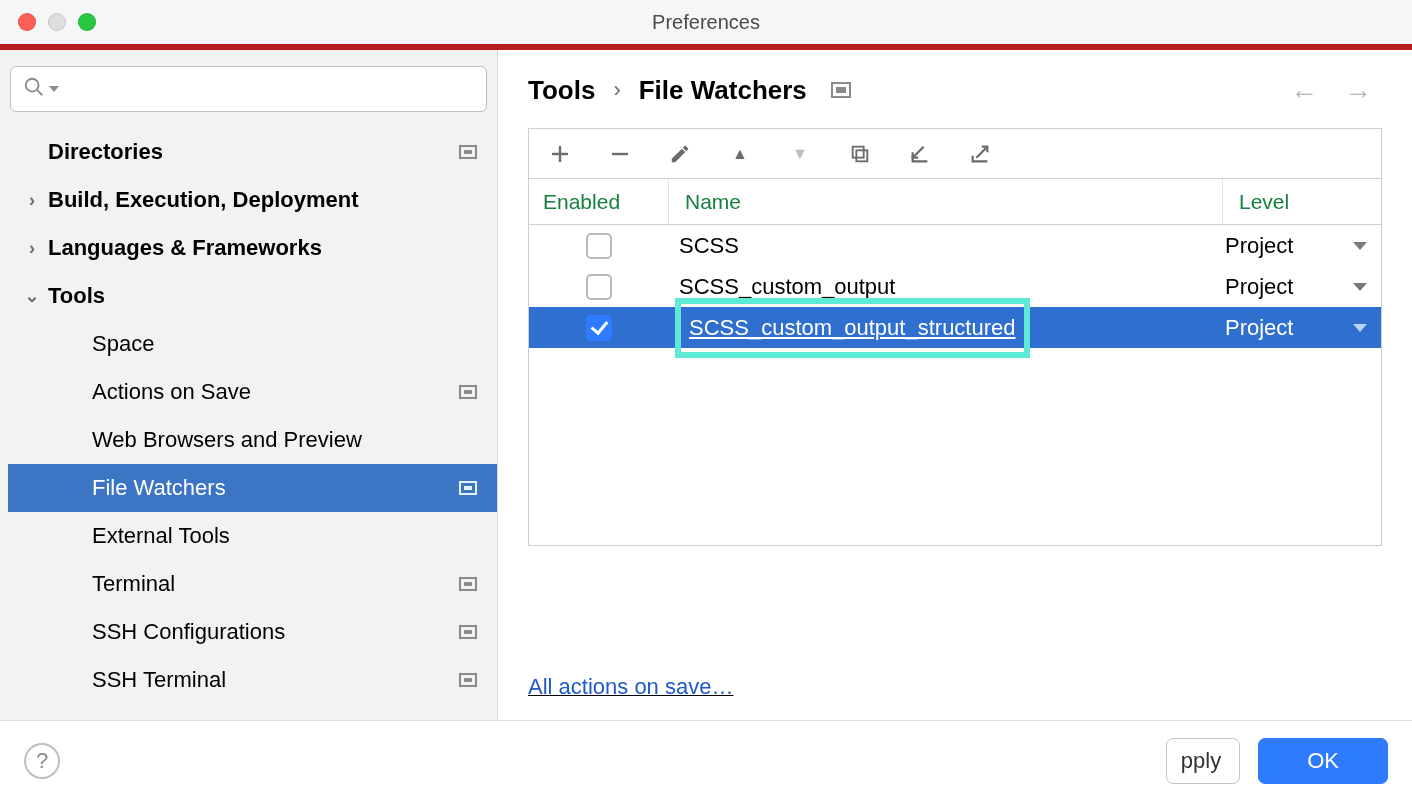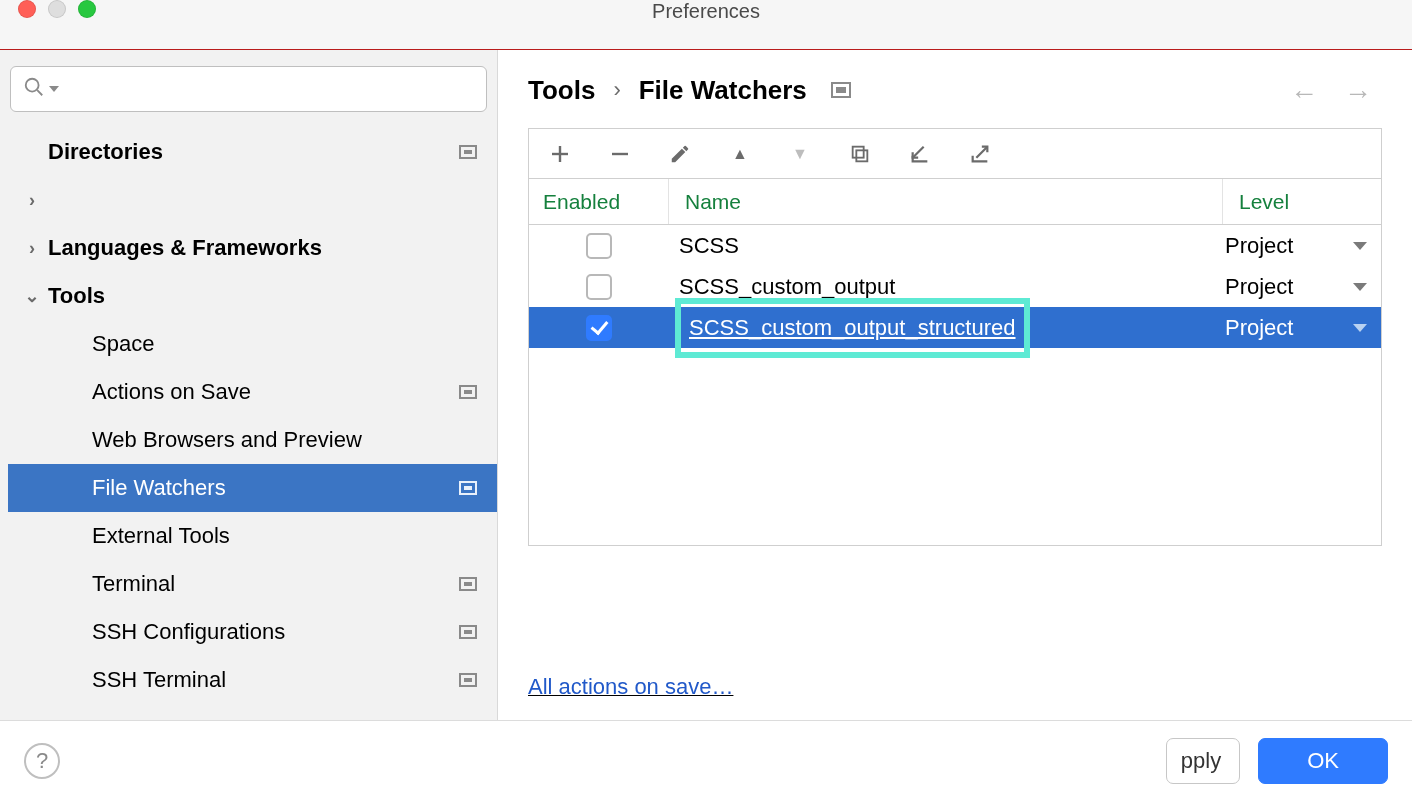--- a/index.html
+++ b/index.html
@@ -1,19 +1,19 @@
 <!DOCTYPE html>
 <html><head>
 <meta charset="utf-8">
 <style>
 * { box-sizing: border-box; margin: 0; padding: 0; }
 html, body { width: 1412px; height: 800px; font-family: -apple-system, "Helvetica Neue", Arial, sans-serif; font-size: 16px; color: #000; background:#fff; overflow:hidden; }
 
 
-.titlebar { height: 50px; border-bottom: 1px solid #b91c1c; display:flex; align-items:flex-start; position:relative; background:#f6f6f6; }
+.titlebar { height: 50px; border-bottom: 6px solid #b91c1c; display:flex; align-items:center; position:relative; background:#f6f6f6; }
 .traffic { display:flex; gap:12px; margin-left:18px; }
 .tl { width:18px; height:18px; border-radius:50%; }
 .tl.red { background:#ff5f57; box-shadow: inset 0 0 0 1px rgba(0,0,0,.1);}
 .tl.yellow { background:#dedede; box-shadow: inset 0 0 0 1px rgba(0,0,0,.1);}
 .tl.green { background:#28c840; box-shadow: inset 0 0 0 1px rgba(0,0,0,.1);}
 .wintitle { position:absolute; left:0; right:0; text-align:center; font-size:20px; color:#4a4a4a; }
 
 
 .body { display:flex; height: 670px; }
 .sidebar { width: 498px; background:#f2f2f2; border-right:1px solid #d9d9d9; padding-top:14px; }
@@ -112,20 +112,21 @@
       </div>
     </div>
     <div class="tree" id="tree">
         <div class="tree-row bold">
           <span class="chev"></span>
           <span class="lbl">Directories</span>
           <span class="scope-icn"></span>
         </div>
         <div class="tree-row bold">
           <span class="chev">›</span>
+          <span class="lbl">Build, Execution, Deployment</span>
         </div>
         <div class="tree-row bold">
           <span class="chev">›</span>
           <span class="lbl">Languages &amp; Frameworks</span>
         </div>
         <div class="tree-row bold">
           <span class="chev">⌄</span>
           <span class="lbl">Tools</span>
         </div>
         <div class="tree-row sub">

